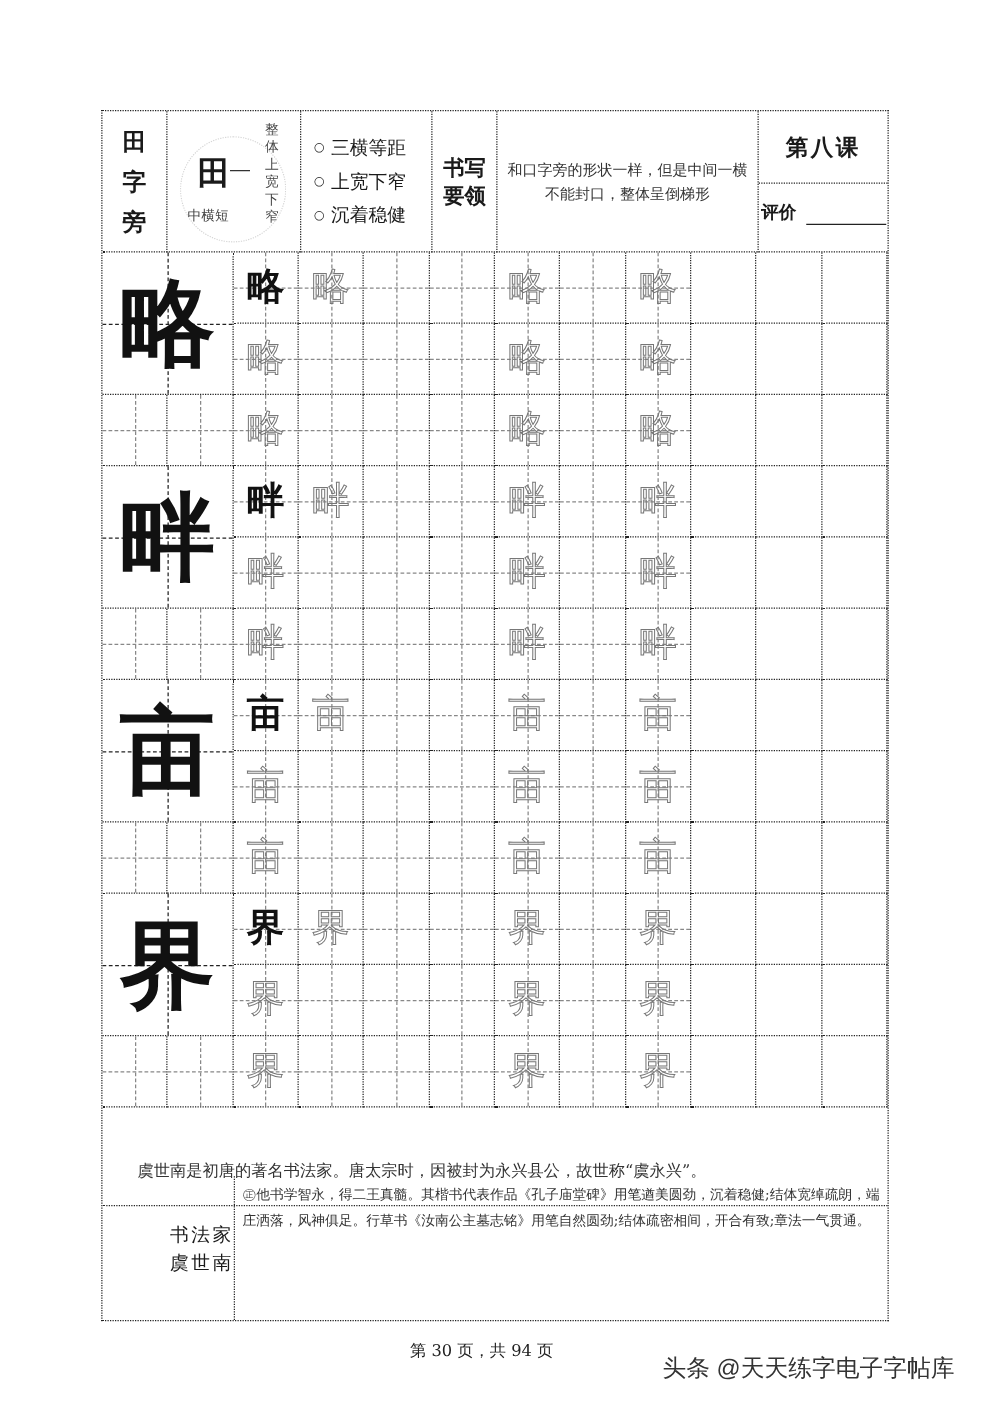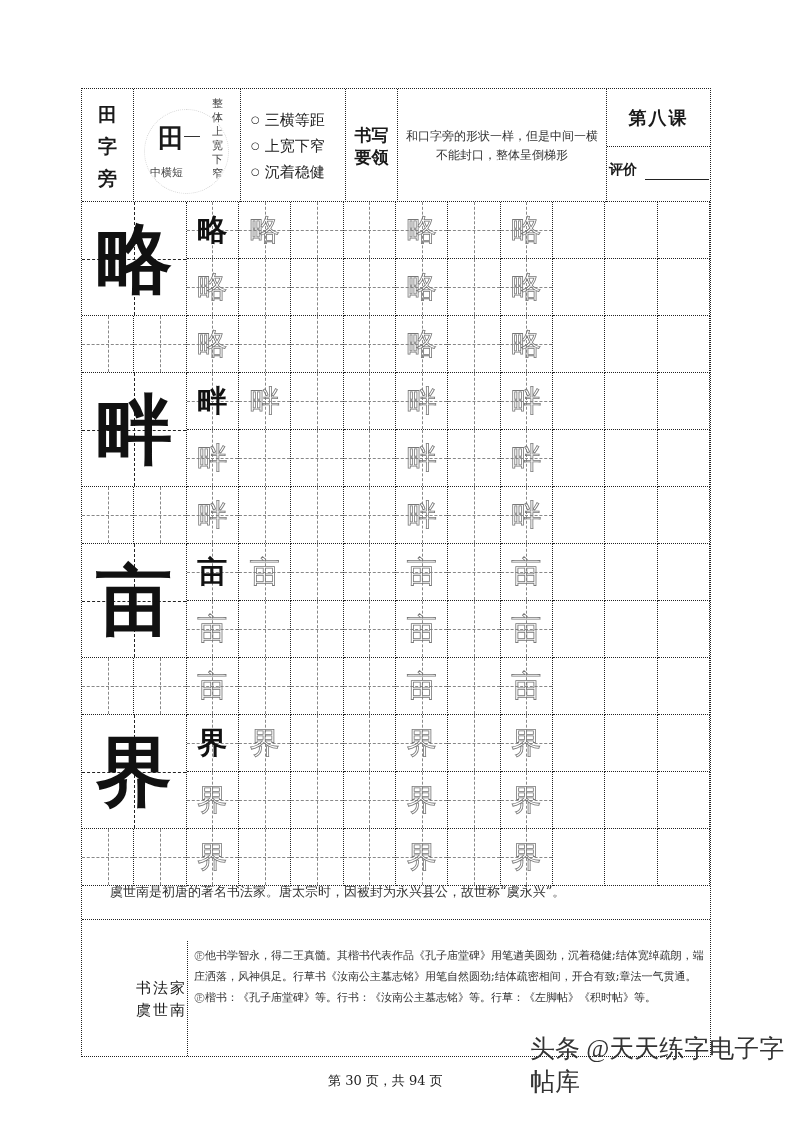--- a/index.html
+++ b/index.html
@@ -38,31 +38,31 @@
   .cell.guide::after { content: ""; position: absolute; top: 50%; left: 0; right: 0; border-top: 1px dashed #888; }
   .cell .ch { position: relative; z-index: 1; font-size: 30px; line-height: 1; }
   .cell .ch.solid { color: #111; font-weight: bold; }
   .cell .ch.trace { color: transparent; -webkit-text-stroke: 0.8px #777; }
   .big { position: absolute; width: 104.8px; height: 114px; border-right: 1px dotted #222; border-bottom: 1px dotted #222; display: flex; align-items: center; justify-content: center; }
   .big::before { content: ""; position: absolute; left: 50%; top: 0; bottom: 0; border-left: 1.5px dashed #222; }
   .big::after { content: ""; position: absolute; top: 50%; left: 0; right: 0; border-top: 1.5px dashed #222; }
   .big .ch { position: relative; z-index: 1; font-size: 76px; font-weight: bold; color: #111; line-height: 1; }
 
   
-  .caption { position: absolute; left: 0; top: 776px; width: 628px; height: 55px; border-bottom: 1px dotted #222; display: flex; align-items: center; padding-left: 28px; }
+  .caption { position: absolute; left: 0; top: 821px; width: 628px; height: 55px; border-bottom: 1px dotted #222; display: flex; align-items: center; padding-left: 28px; }
   .caption p { font-size: 13px; color: #333; }
 
   
   .bio { position: absolute; left: 0; top: 852px; width: 628px; height: 115px; }
   .bio .who { position: absolute; left: 0; top: 0; width: 106px; height: 115px; border-right: 1px dotted #222; display: flex; flex-direction: column; align-items: flex-end; justify-content: center; }
   .bio .who span { font-size: 15px; line-height: 22px; letter-spacing: 2px; }
   .bio .text { position: absolute; left: 112px; top: 4px; width: 512px; font-size: 11px; line-height: 21px; color: #333; }
 
   .pager { position: absolute; left: 328px; top: 1072px; font-size: 13px; color: #222; }
-  .watermark { position: absolute; left: 530px; top: 1032px; font-family: Liberation Serif, serif; font-size: 25px; color: #333; letter-spacing: 0; }
+  .watermark { position: absolute; left: 530px; top: 1082px; font-family: Liberation Sans, sans-serif; font-size: 19px; color: #333; letter-spacing: 0; }
 </style>
 </head>
 <body>
 
 <div class="sheet">
 
   <div class="header">
     <div class="hcell h-radical">
       <span>田</span>
       <span>字</span>
@@ -321,19 +321,18 @@
     <p>虞世南是初唐的著名书法家。唐太宗时，因被封为永兴县公，故世称“虞永兴”。</p>
   </div>
 
   <div class="bio">
     <div class="who">
       <span>书法家</span>
       <span>虞世南</span>
     </div>
     <div class="text">
       <div>㊣他书学智永，得二王真髓。其楷书代表作品《孔子庙堂碑》用笔遒美圆劲，沉着稳健;结体宽绰疏朗，端庄洒落，风神俱足。行草书《汝南公主墓志铭》用笔自然圆劲;结体疏密相间，开合有致;章法一气贯通。</div>
-      <div>㊣楷书：《孔子庙堂碑》等。行书：《汝南公主墓志铭》等。行草：《左脚帖》《积时帖》等。</div>
     </div>
   </div>
 </div>
 
 <div class="pager">第 30 页，共 94 页</div>
 <div class="watermark">头条 @天天练字电子字帖库</div>
 
 </body></html>

